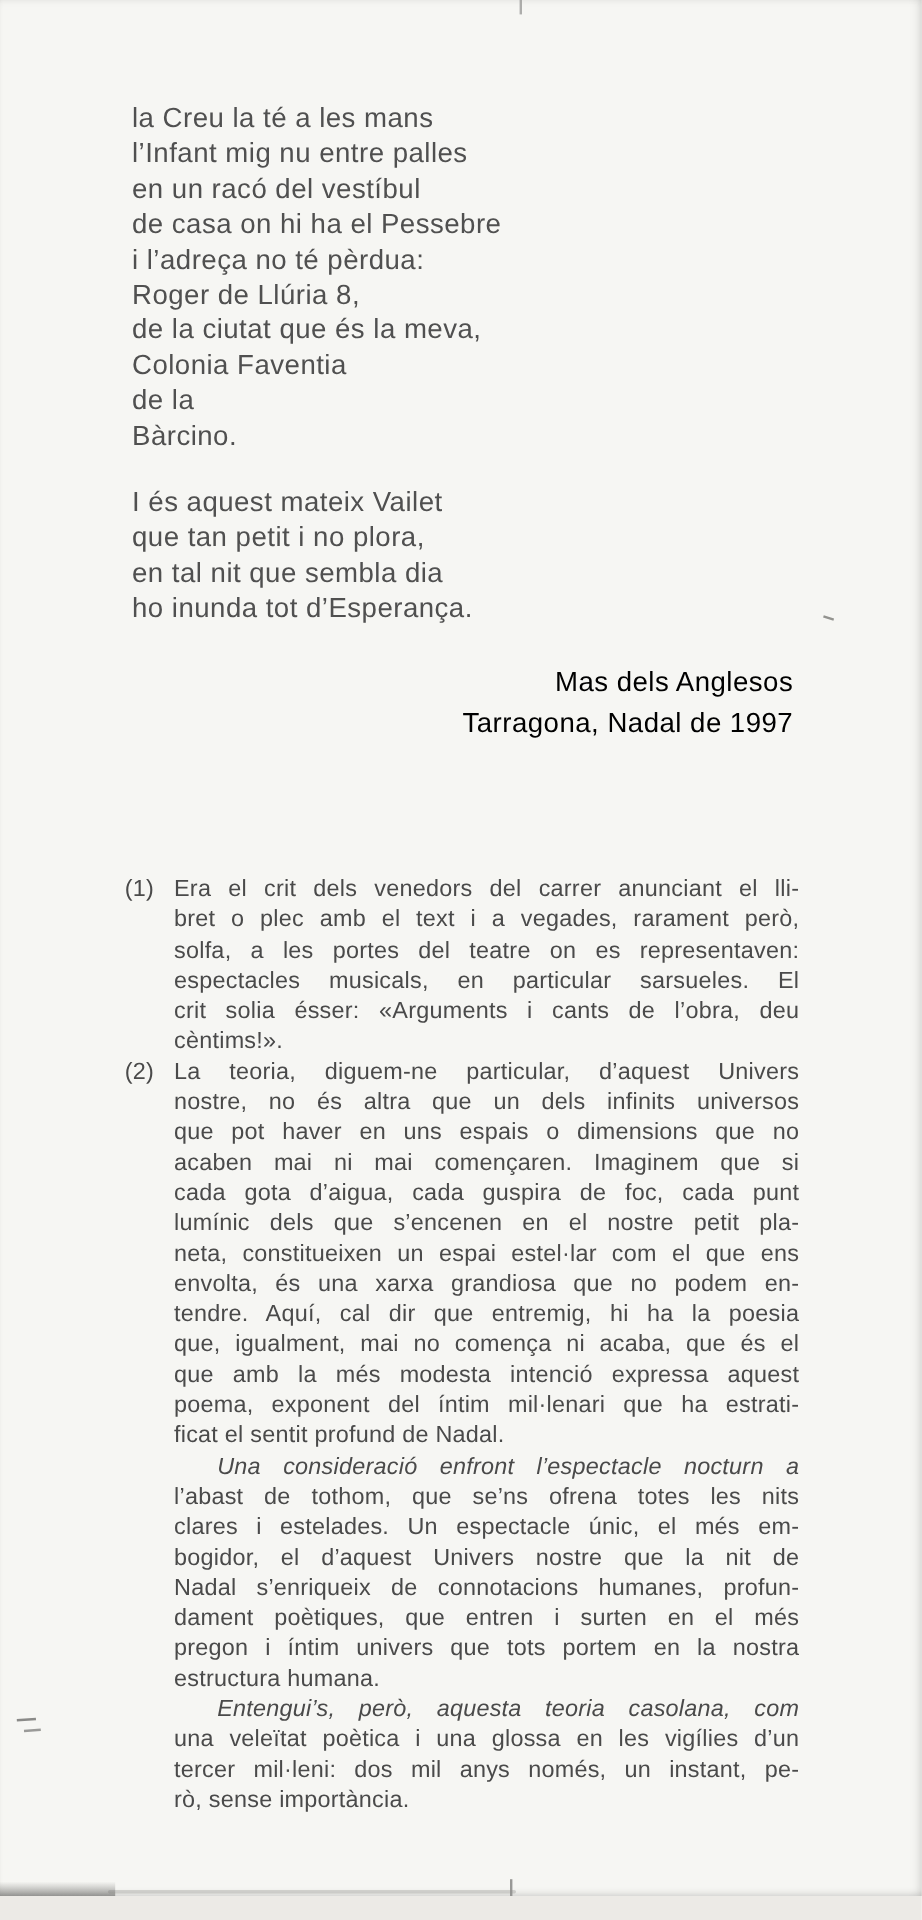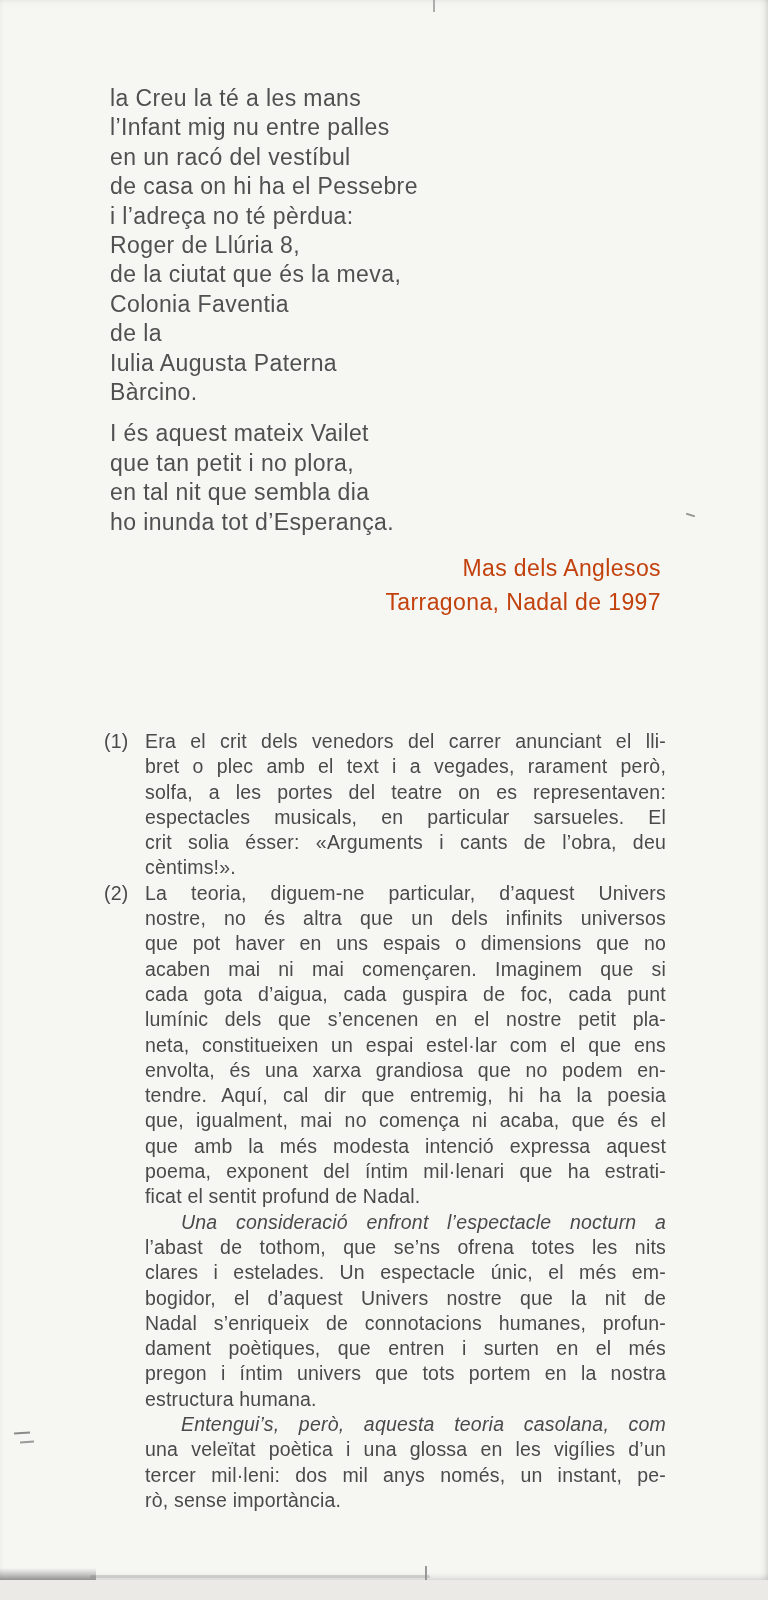--- a/index.html
+++ b/index.html
@@ -18,30 +18,30 @@
   }
   .poem {
     position: absolute;
     left: 110px;
     top: 84px;
     font-size: 23px;
     line-height: 29.4px;
     letter-spacing: 0.4px;
     color: #505050;
   }
-  .stanza + .stanza { margin-top: 12px; }
+  .stanza + .stanza { margin-top: 26px; }
   .attribution {
     position: absolute;
     right: 107px;
     top: 551px;
     text-align: right;
     font-size: 23px;
     line-height: 34px;
     letter-spacing: 0.4px;
-    color: #c2410c;
+    color: #000000;
   }
   .footnotes {
     position: absolute;
     left: 104px;
     top: 729px;
     width: 562px;
     font-size: 19.5px;
     line-height: 25.3px;
     letter-spacing: 0.2px;
     color: #4a4a4a;
@@ -74,21 +74,20 @@
     <div class="stanza">
       <div class="pline">la Creu la té a les mans</div>
       <div class="pline">l’Infant mig nu entre palles</div>
       <div class="pline">en un racó del vestíbul</div>
       <div class="pline">de casa on hi ha el Pessebre</div>
       <div class="pline">i l’adreça no té pèrdua:</div>
       <div class="pline">Roger de Llúria 8,</div>
       <div class="pline">de la ciutat que és la meva,</div>
       <div class="pline">Colonia Faventia</div>
       <div class="pline">de la</div>
-      <div class="pline">Iulia Augusta Paterna</div>
       <div class="pline">Bàrcino.</div>
     </div>
     <div class="stanza">
       <div class="pline">I és aquest mateix Vailet</div>
       <div class="pline">que tan petit i no plora,</div>
       <div class="pline">en tal nit que sembla dia</div>
       <div class="pline">ho inunda tot d’Esperança.</div>
     </div>
   </div>
 

